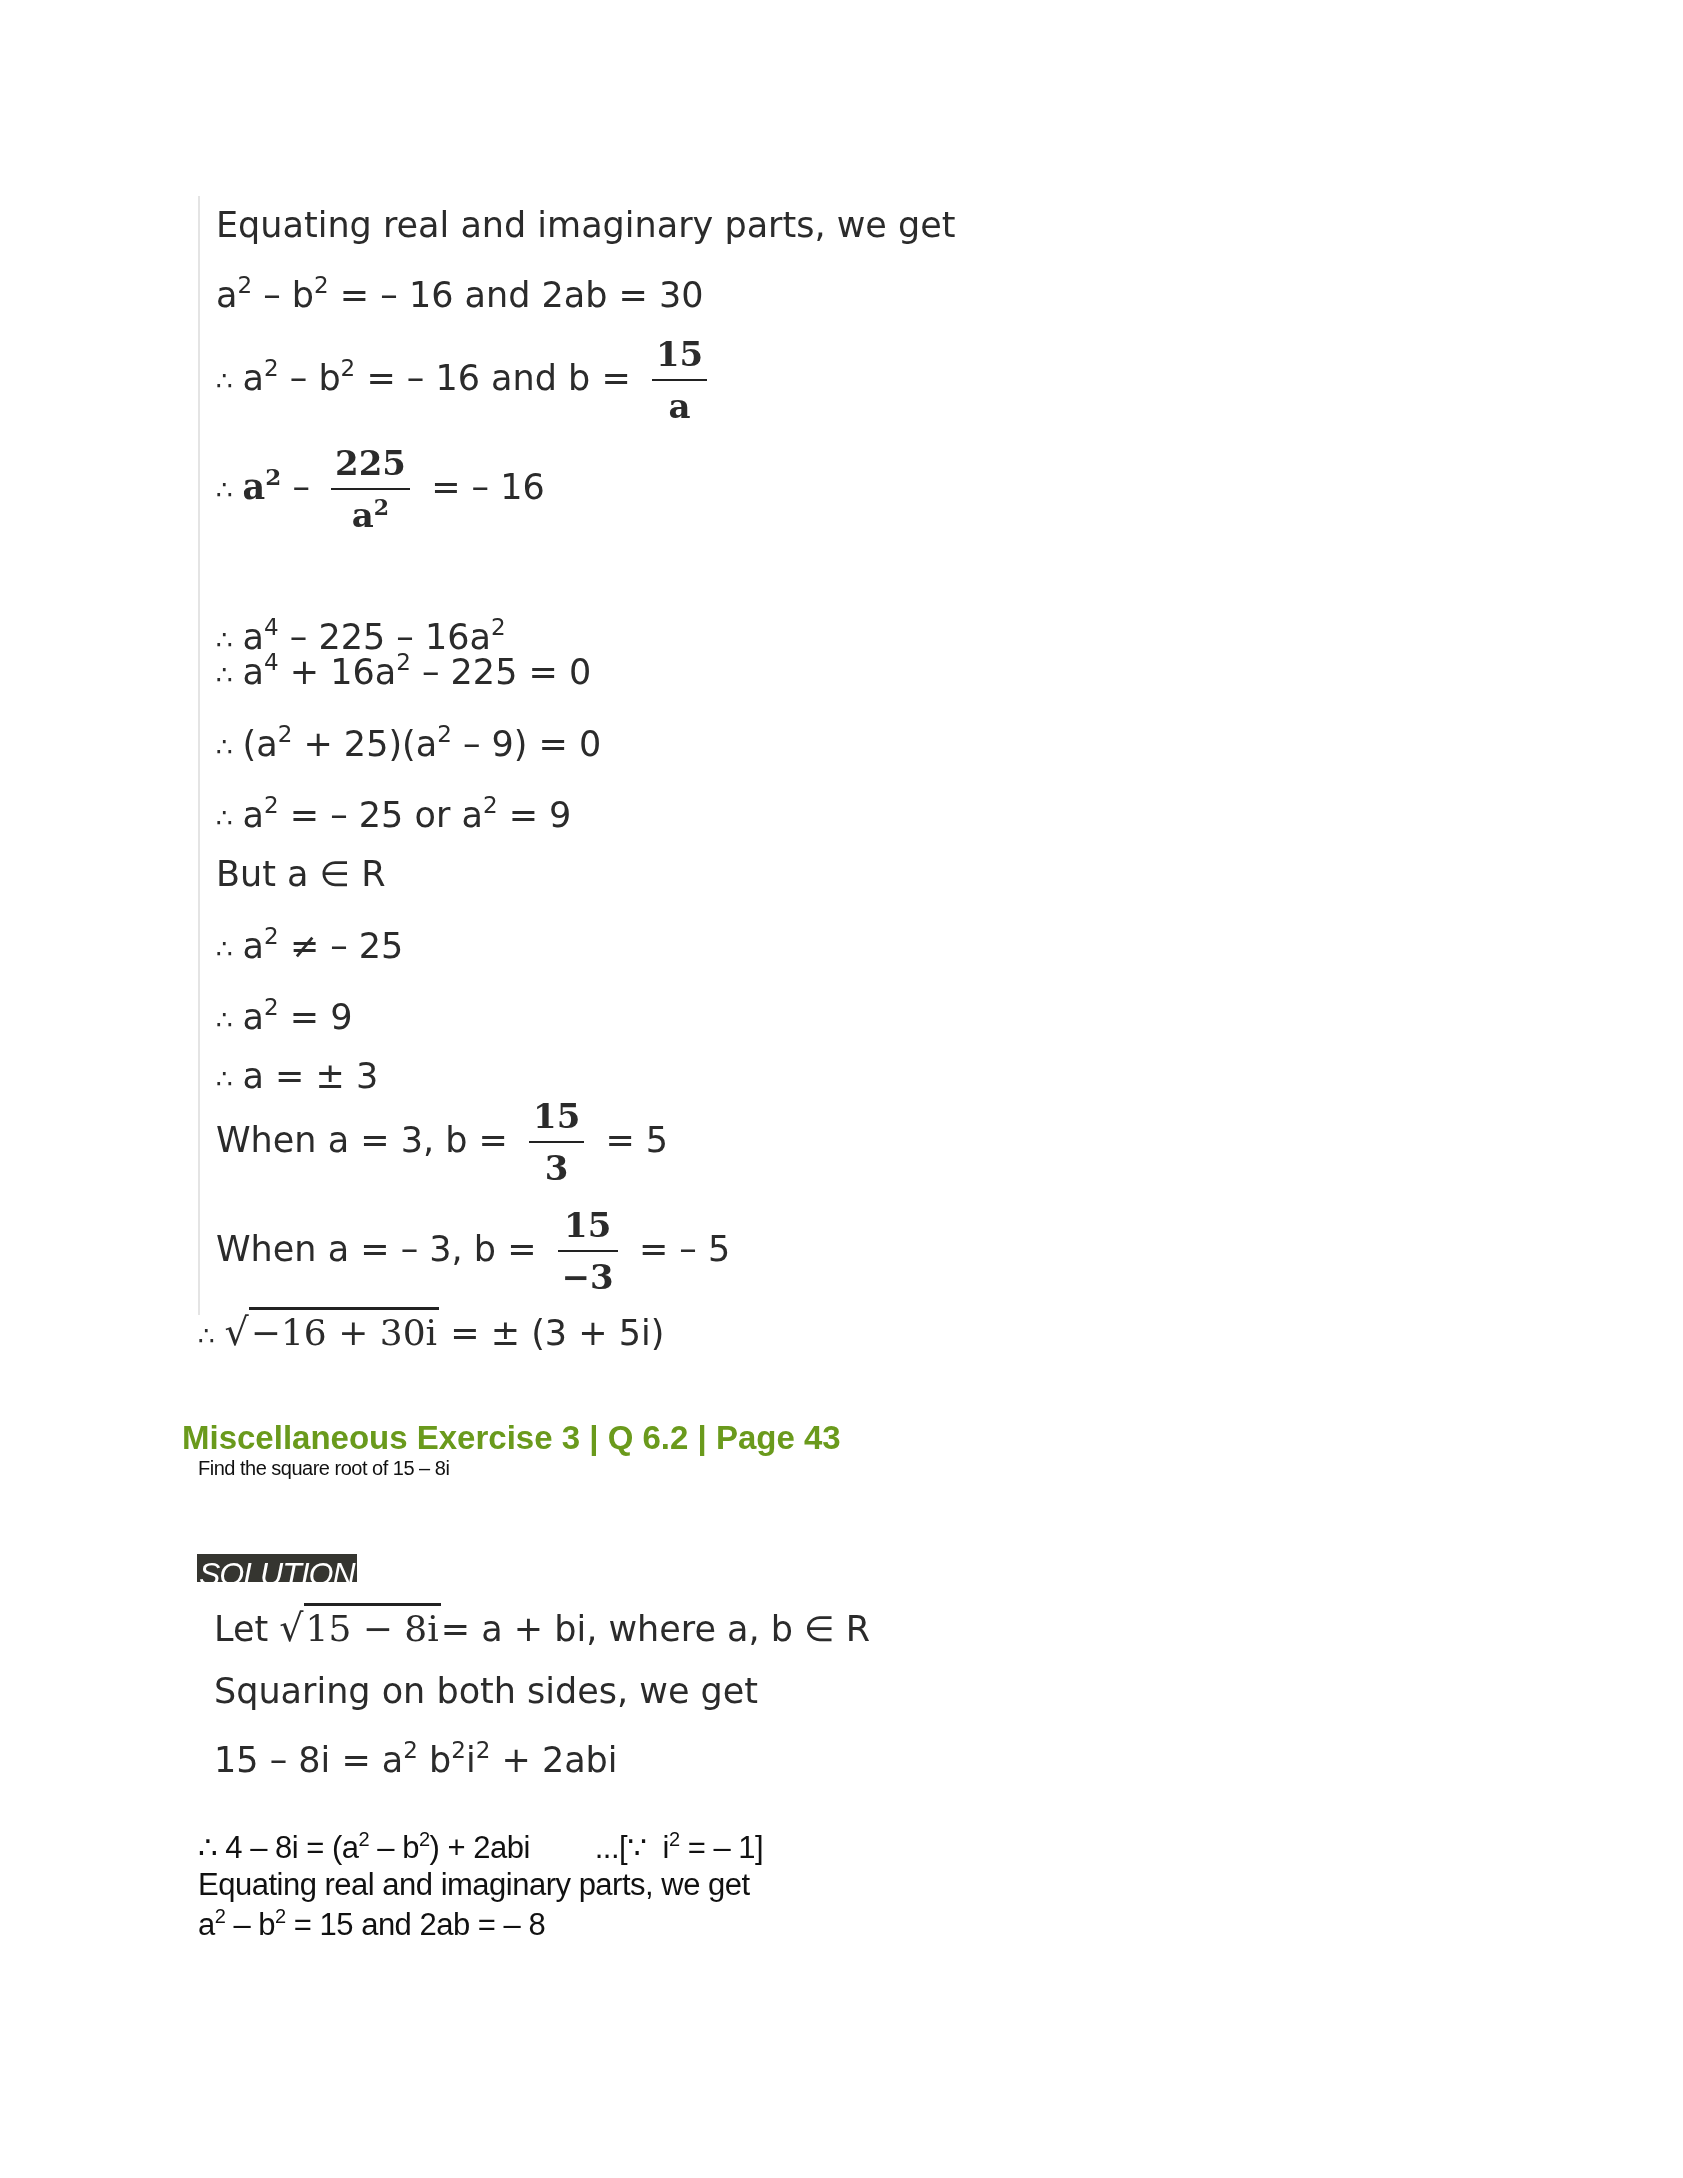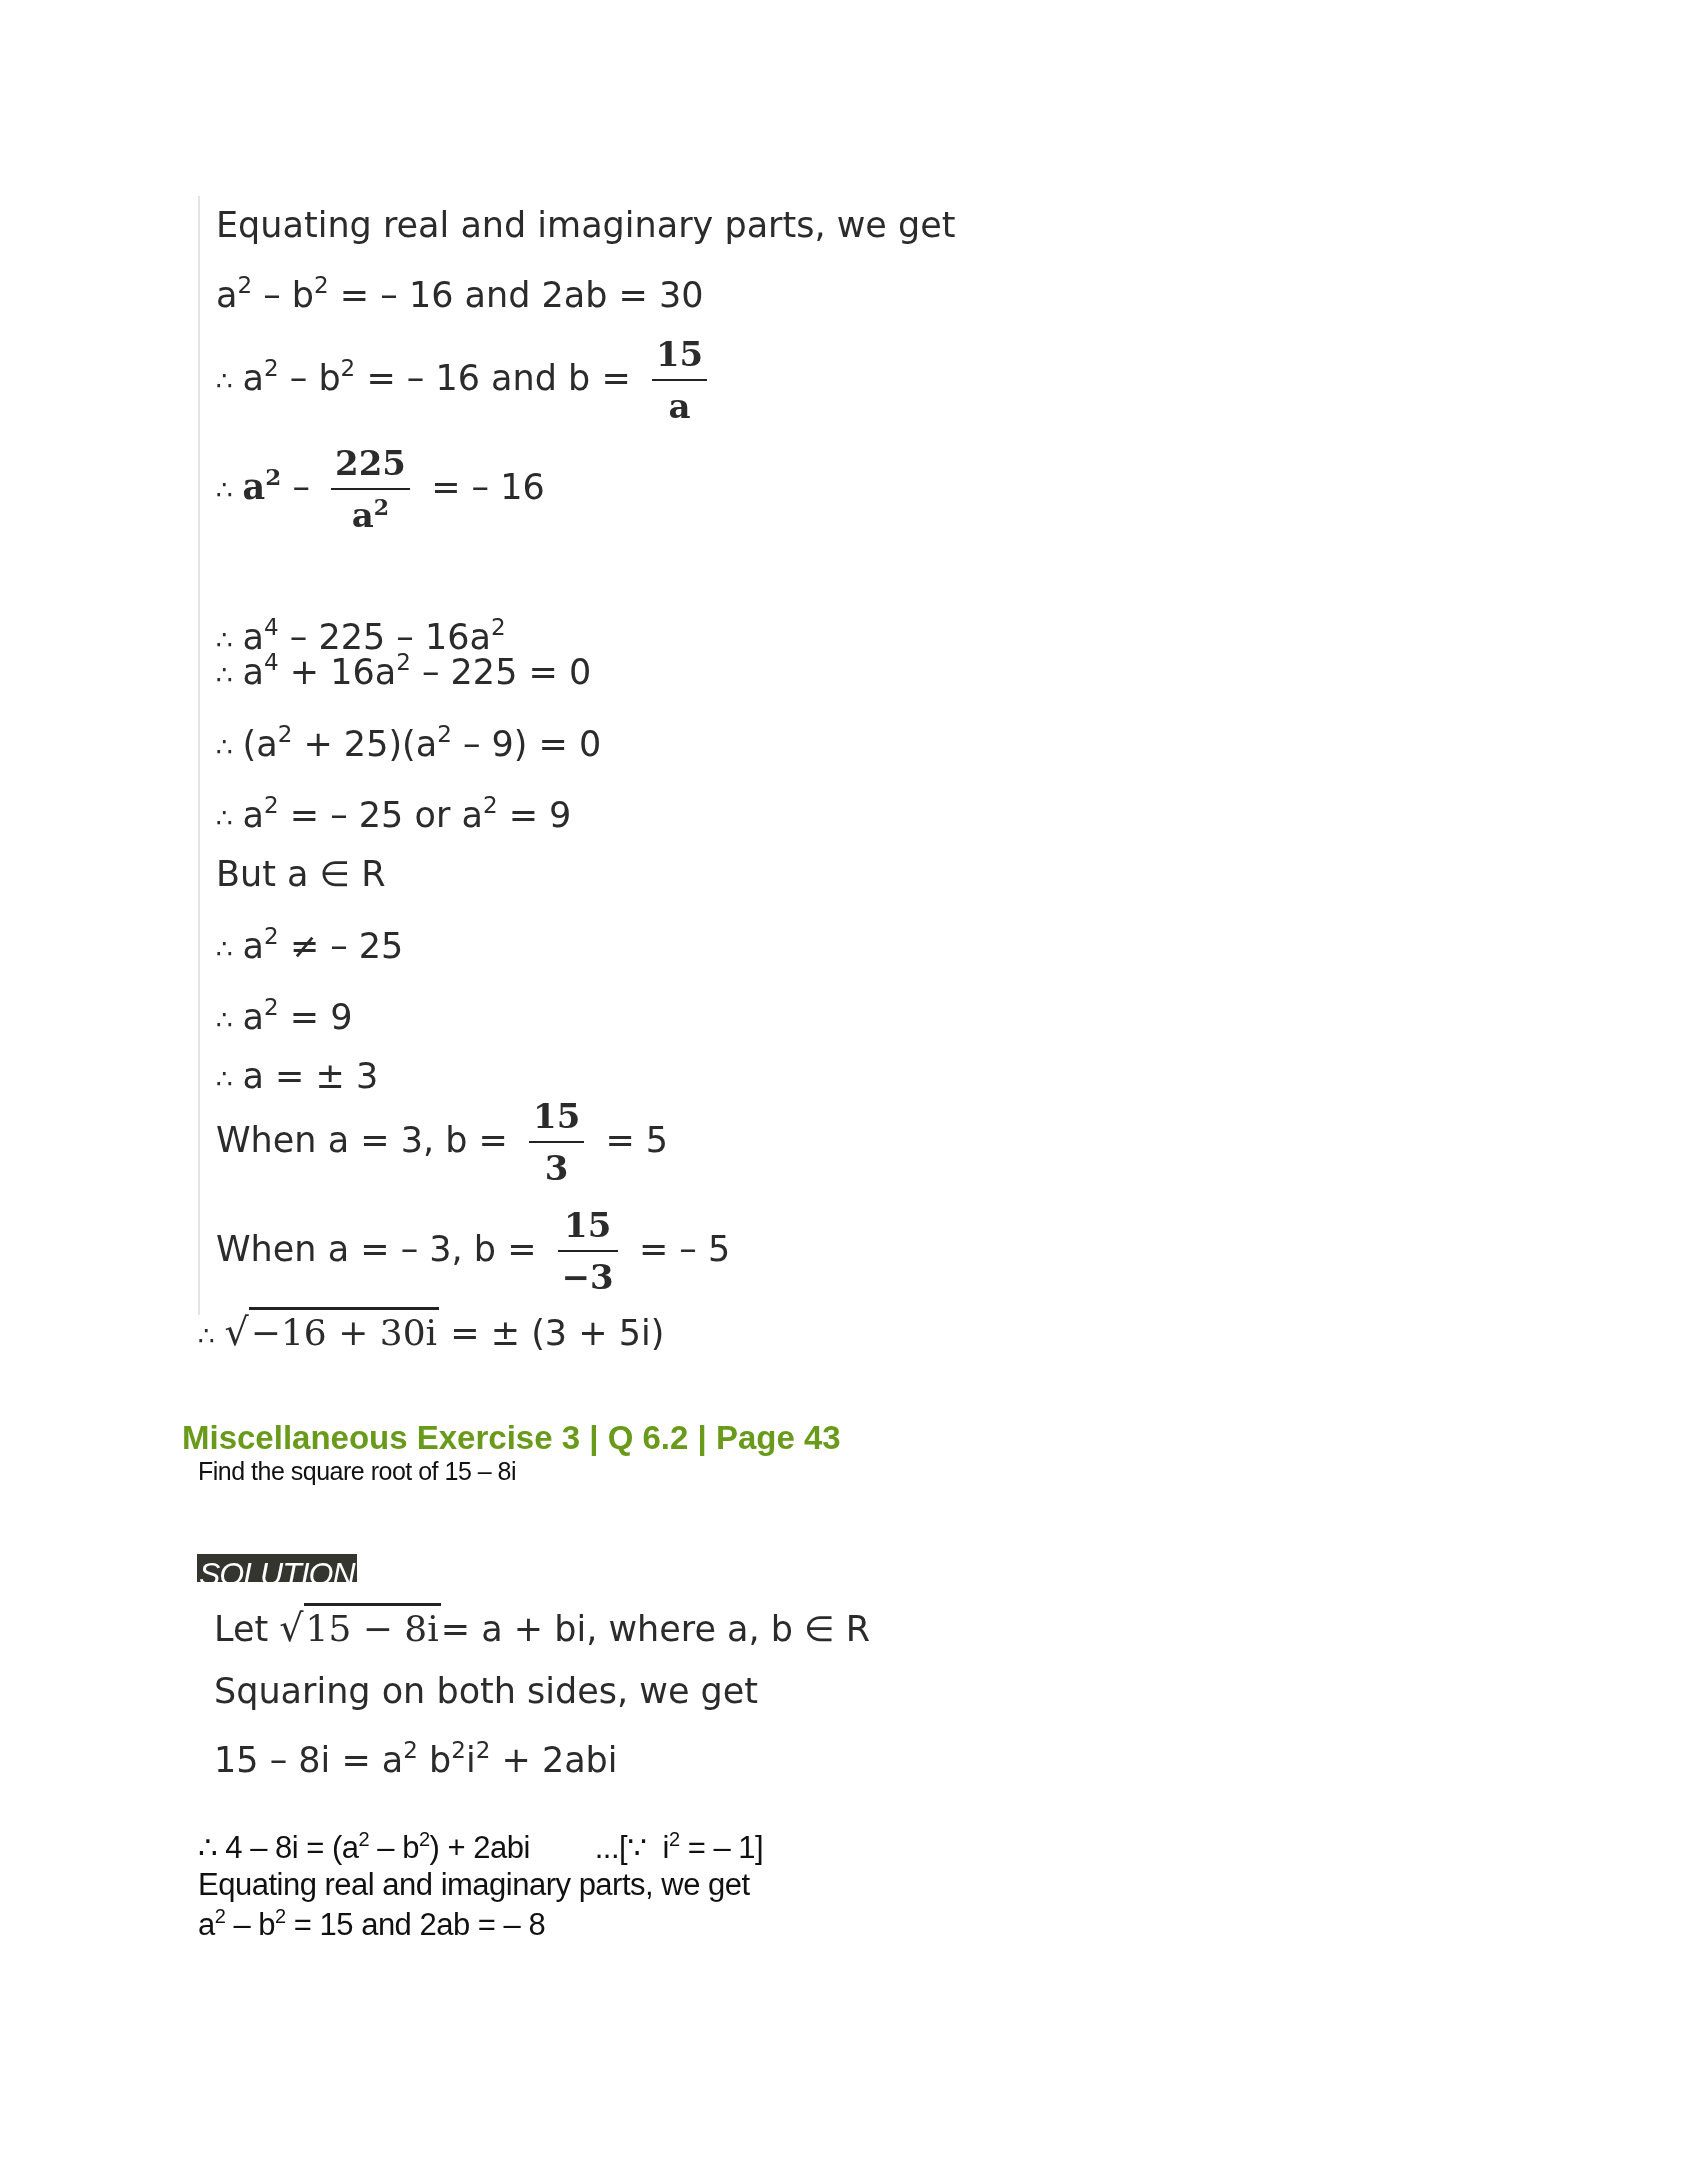--- a/index.html
+++ b/index.html
@@ -32,21 +32,21 @@
     }
     .sqrt .rad { font-family: "DejaVu Sans", sans-serif; font-size: 38px; }
     .sqrt .under { border-top: 3px solid #222; padding: 2px 2px 0 2px; }
     .therefore { font-size: 26px; margin-right: 10px; }
     .heading {
       position: absolute; left: 182px; top: 1419px; font-family: "Liberation Sans", sans-serif;
       font-weight: bold; font-size: 33px; color: #6a9a1c; white-space: nowrap;
     }
     .question {
       position: absolute; left: 198px; top: 1457px; font-family: "Liberation Sans", sans-serif;
-      font-size: 25px; color: #111; white-space: nowrap; letter-spacing: -0.5px;
+      font-size: 20px; color: #111; white-space: nowrap; letter-spacing: -0.5px;
     }
     .badge {
       position: absolute; left: 197px; top: 1554px; height: 28px; padding: 0 2px;
       background: #353530; color: #ffffff; font-family: "Liberation Sans", sans-serif;
       font-style: italic; font-size: 32px; line-height: 40px; letter-spacing: -1px;
     }
     .plain {
       position: absolute; left: 198px; font-family: "Liberation Sans", sans-serif;
       font-size: 31px; color: #111; white-space: nowrap; letter-spacing: -0.5px;
     }

